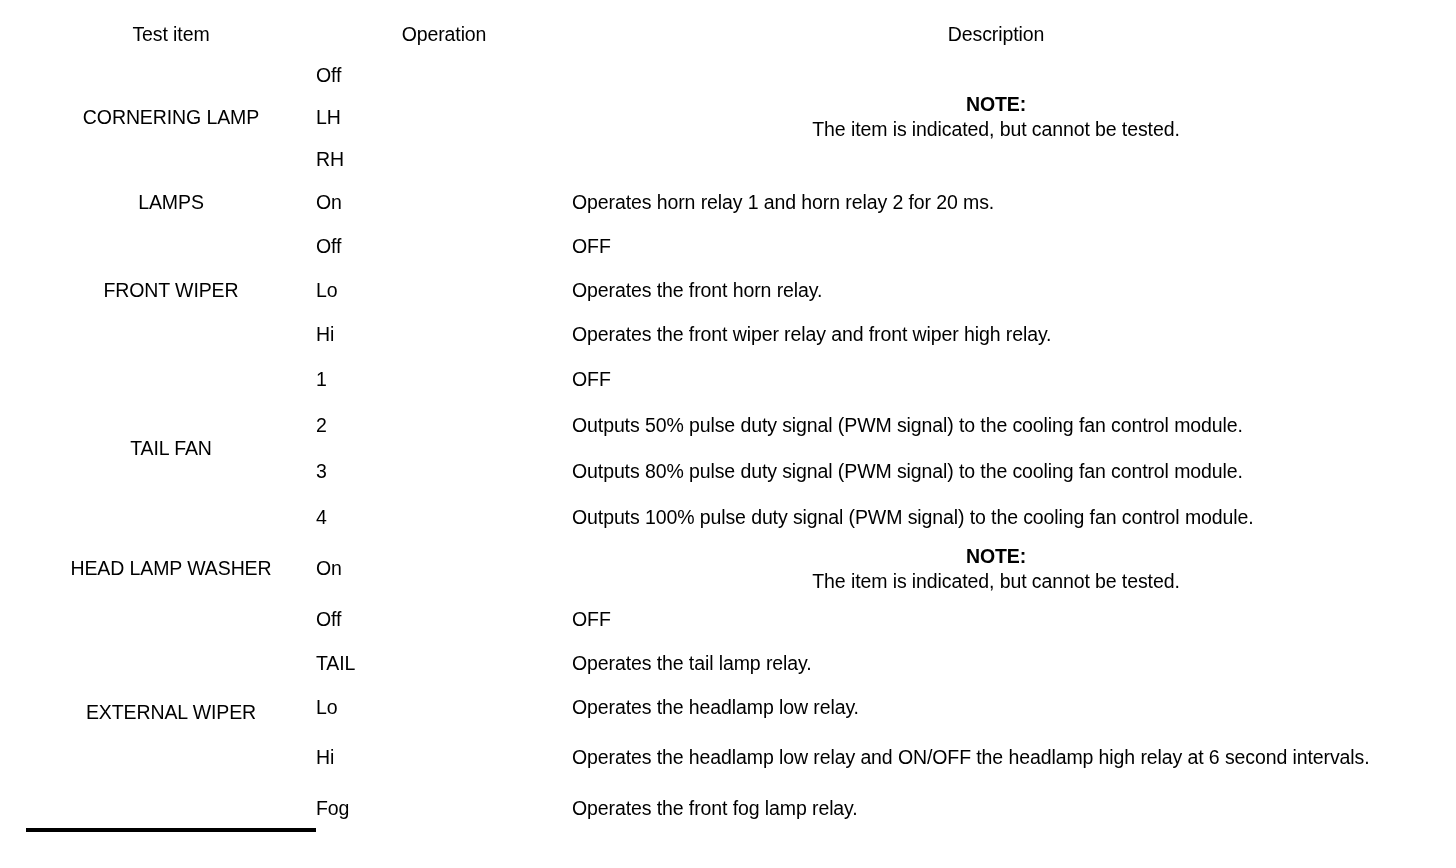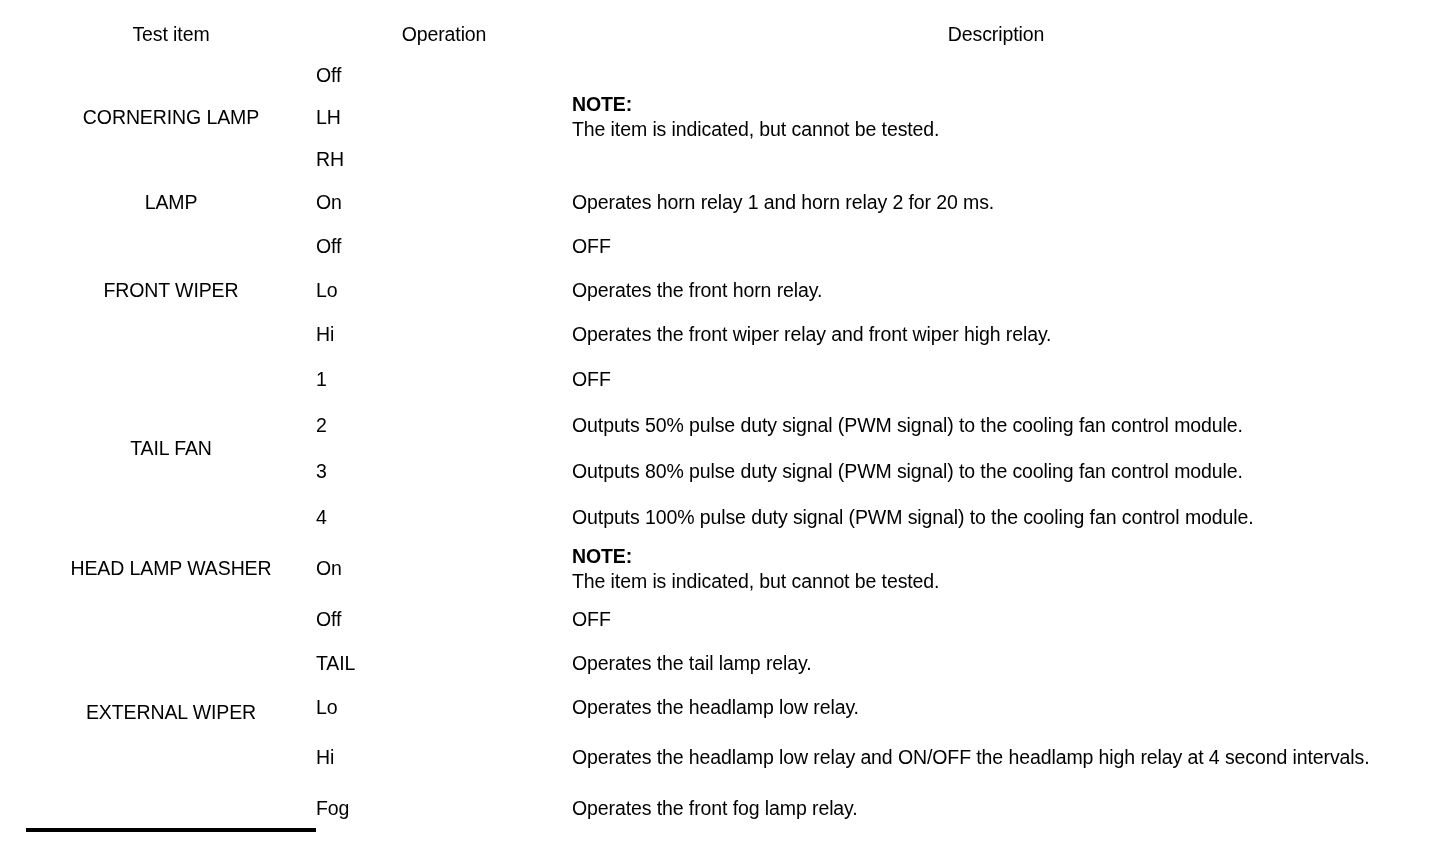--- a/index.html
+++ b/index.html
@@ -78,21 +78,21 @@
     padding-right: 8px;
   }
 
   
   .desc-cell {
     text-align: left;
     padding-left: 18px;
     padding-right: 14px;
   }
 
-  .note-block { display: block; }
+  .note-block { display: block; text-align: center; }
   .note-label {
     display: block;
     font-weight: bold;
     letter-spacing: -0.1px;
   }
   .note-text { display: block; }
 
   .r-42 { height: 42px; }
   .r-44 { height: 44px; }
   .r-46 { height: 46px; }
@@ -128,21 +128,21 @@
         </td>
       </tr>
       <tr>
         <td class="op-cell sub-rule col-sep-l r-42">LH</td>
       </tr>
       <tr>
         <td class="op-cell sub-rule col-sep-l r-42">RH</td>
       </tr>
 
       <tr>
-        <td class="item-cell sect-rule r-44">LAMP</td>
+        <td class="item-cell sect-rule r-44">LAMPS</td>
         <td class="op-cell sect-rule col-sep-l r-44">On</td>
         <td class="desc-cell sect-rule col-sep-l r-44">Operates horn relay 1 and horn relay 2 for 20 ms.</td>
       </tr>
 
       <tr>
         <td class="item-cell sect-rule" rowspan="3">FRONT WIPER</td>
         <td class="op-cell sect-rule col-sep-l r-44">Off</td>
         <td class="desc-cell sect-rule col-sep-l r-44">OFF</td>
       </tr>
       <tr>
@@ -191,21 +191,21 @@
       <tr>
         <td class="op-cell sub-rule col-sep-l r-44">TAIL</td>
         <td class="desc-cell sub-rule col-sep-l r-44">Operates the tail lamp relay.</td>
       </tr>
       <tr>
         <td class="op-cell sub-rule col-sep-l r-44">Lo</td>
         <td class="desc-cell sub-rule col-sep-l r-44">Operates the headlamp low relay.</td>
       </tr>
       <tr>
         <td class="op-cell sub-rule col-sep-l r-57">Hi</td>
-        <td class="desc-cell sub-rule col-sep-l r-57">Operates the headlamp low relay and ON/OFF the headlamp high relay at 4 second intervals.</td>
+        <td class="desc-cell sub-rule col-sep-l r-57">Operates the headlamp low relay and ON/OFF the headlamp high relay at 6 second intervals.</td>
       </tr>
       <tr>
         <td class="op-cell sub-rule col-sep-l bot-rule r-44">Fog</td>
         <td class="desc-cell sub-rule col-sep-l bot-rule r-44">Operates the front fog lamp relay.</td>
       </tr>
 
     </tbody>
   </table>
 
 </div>

